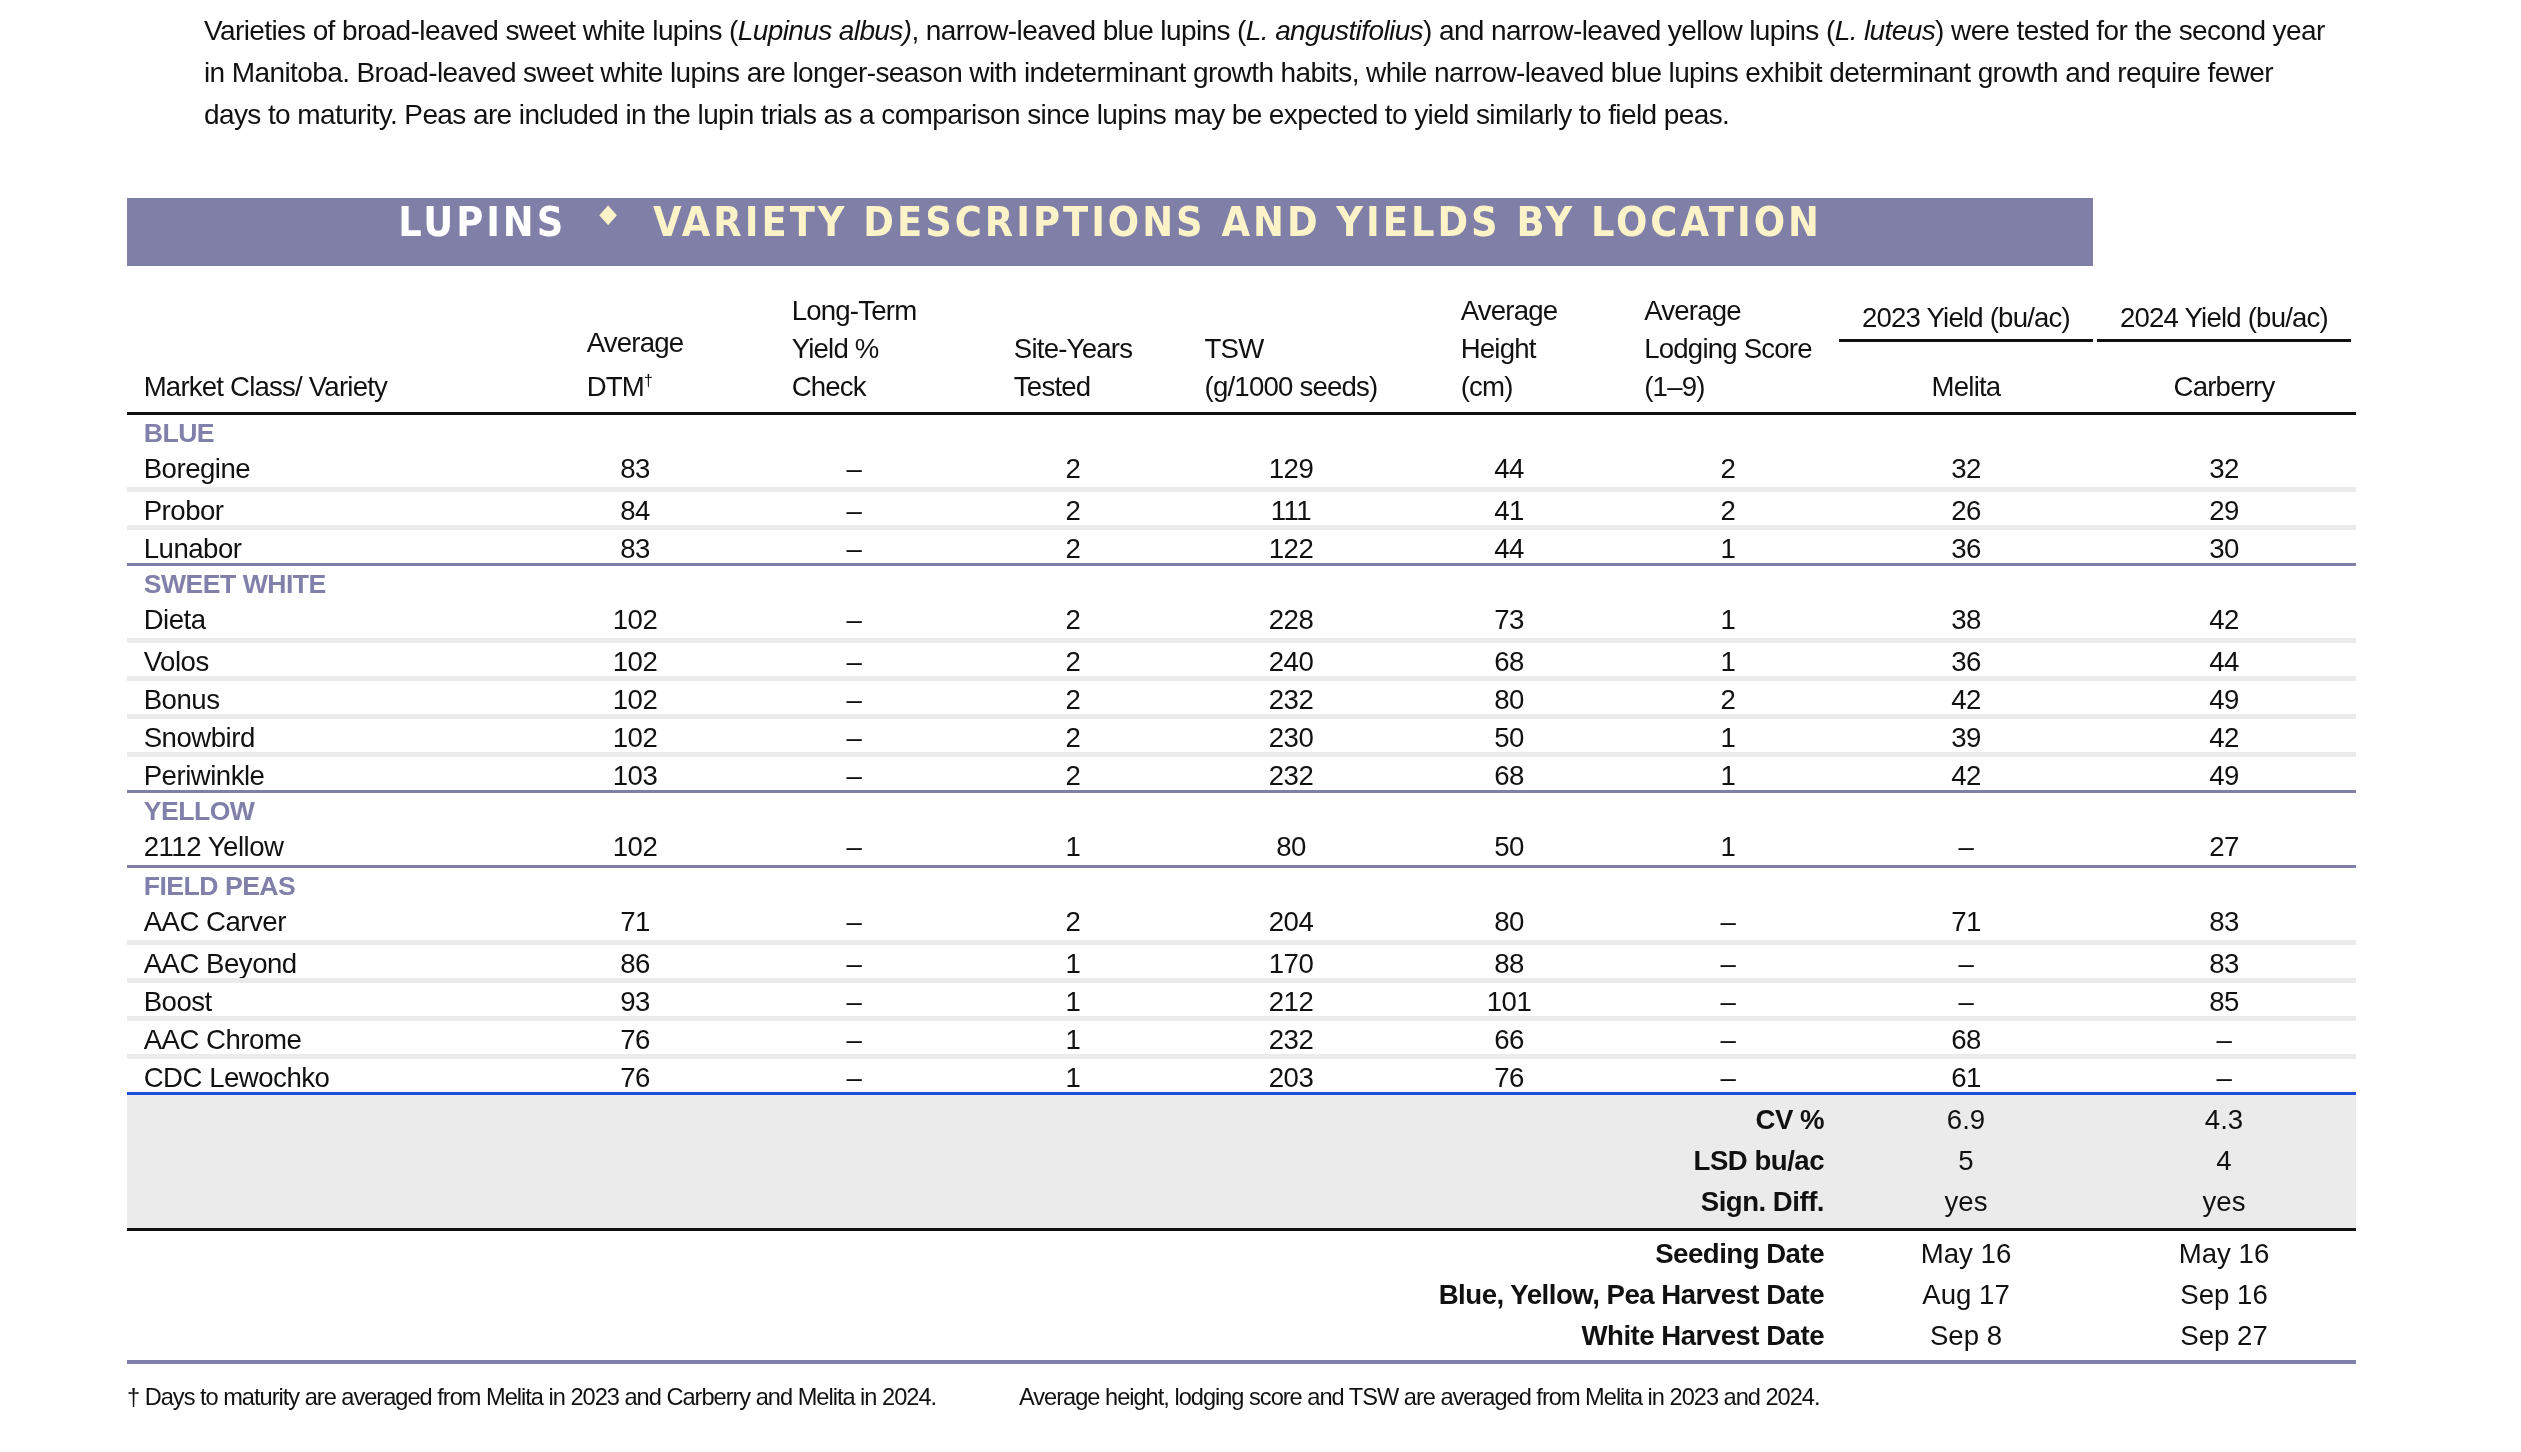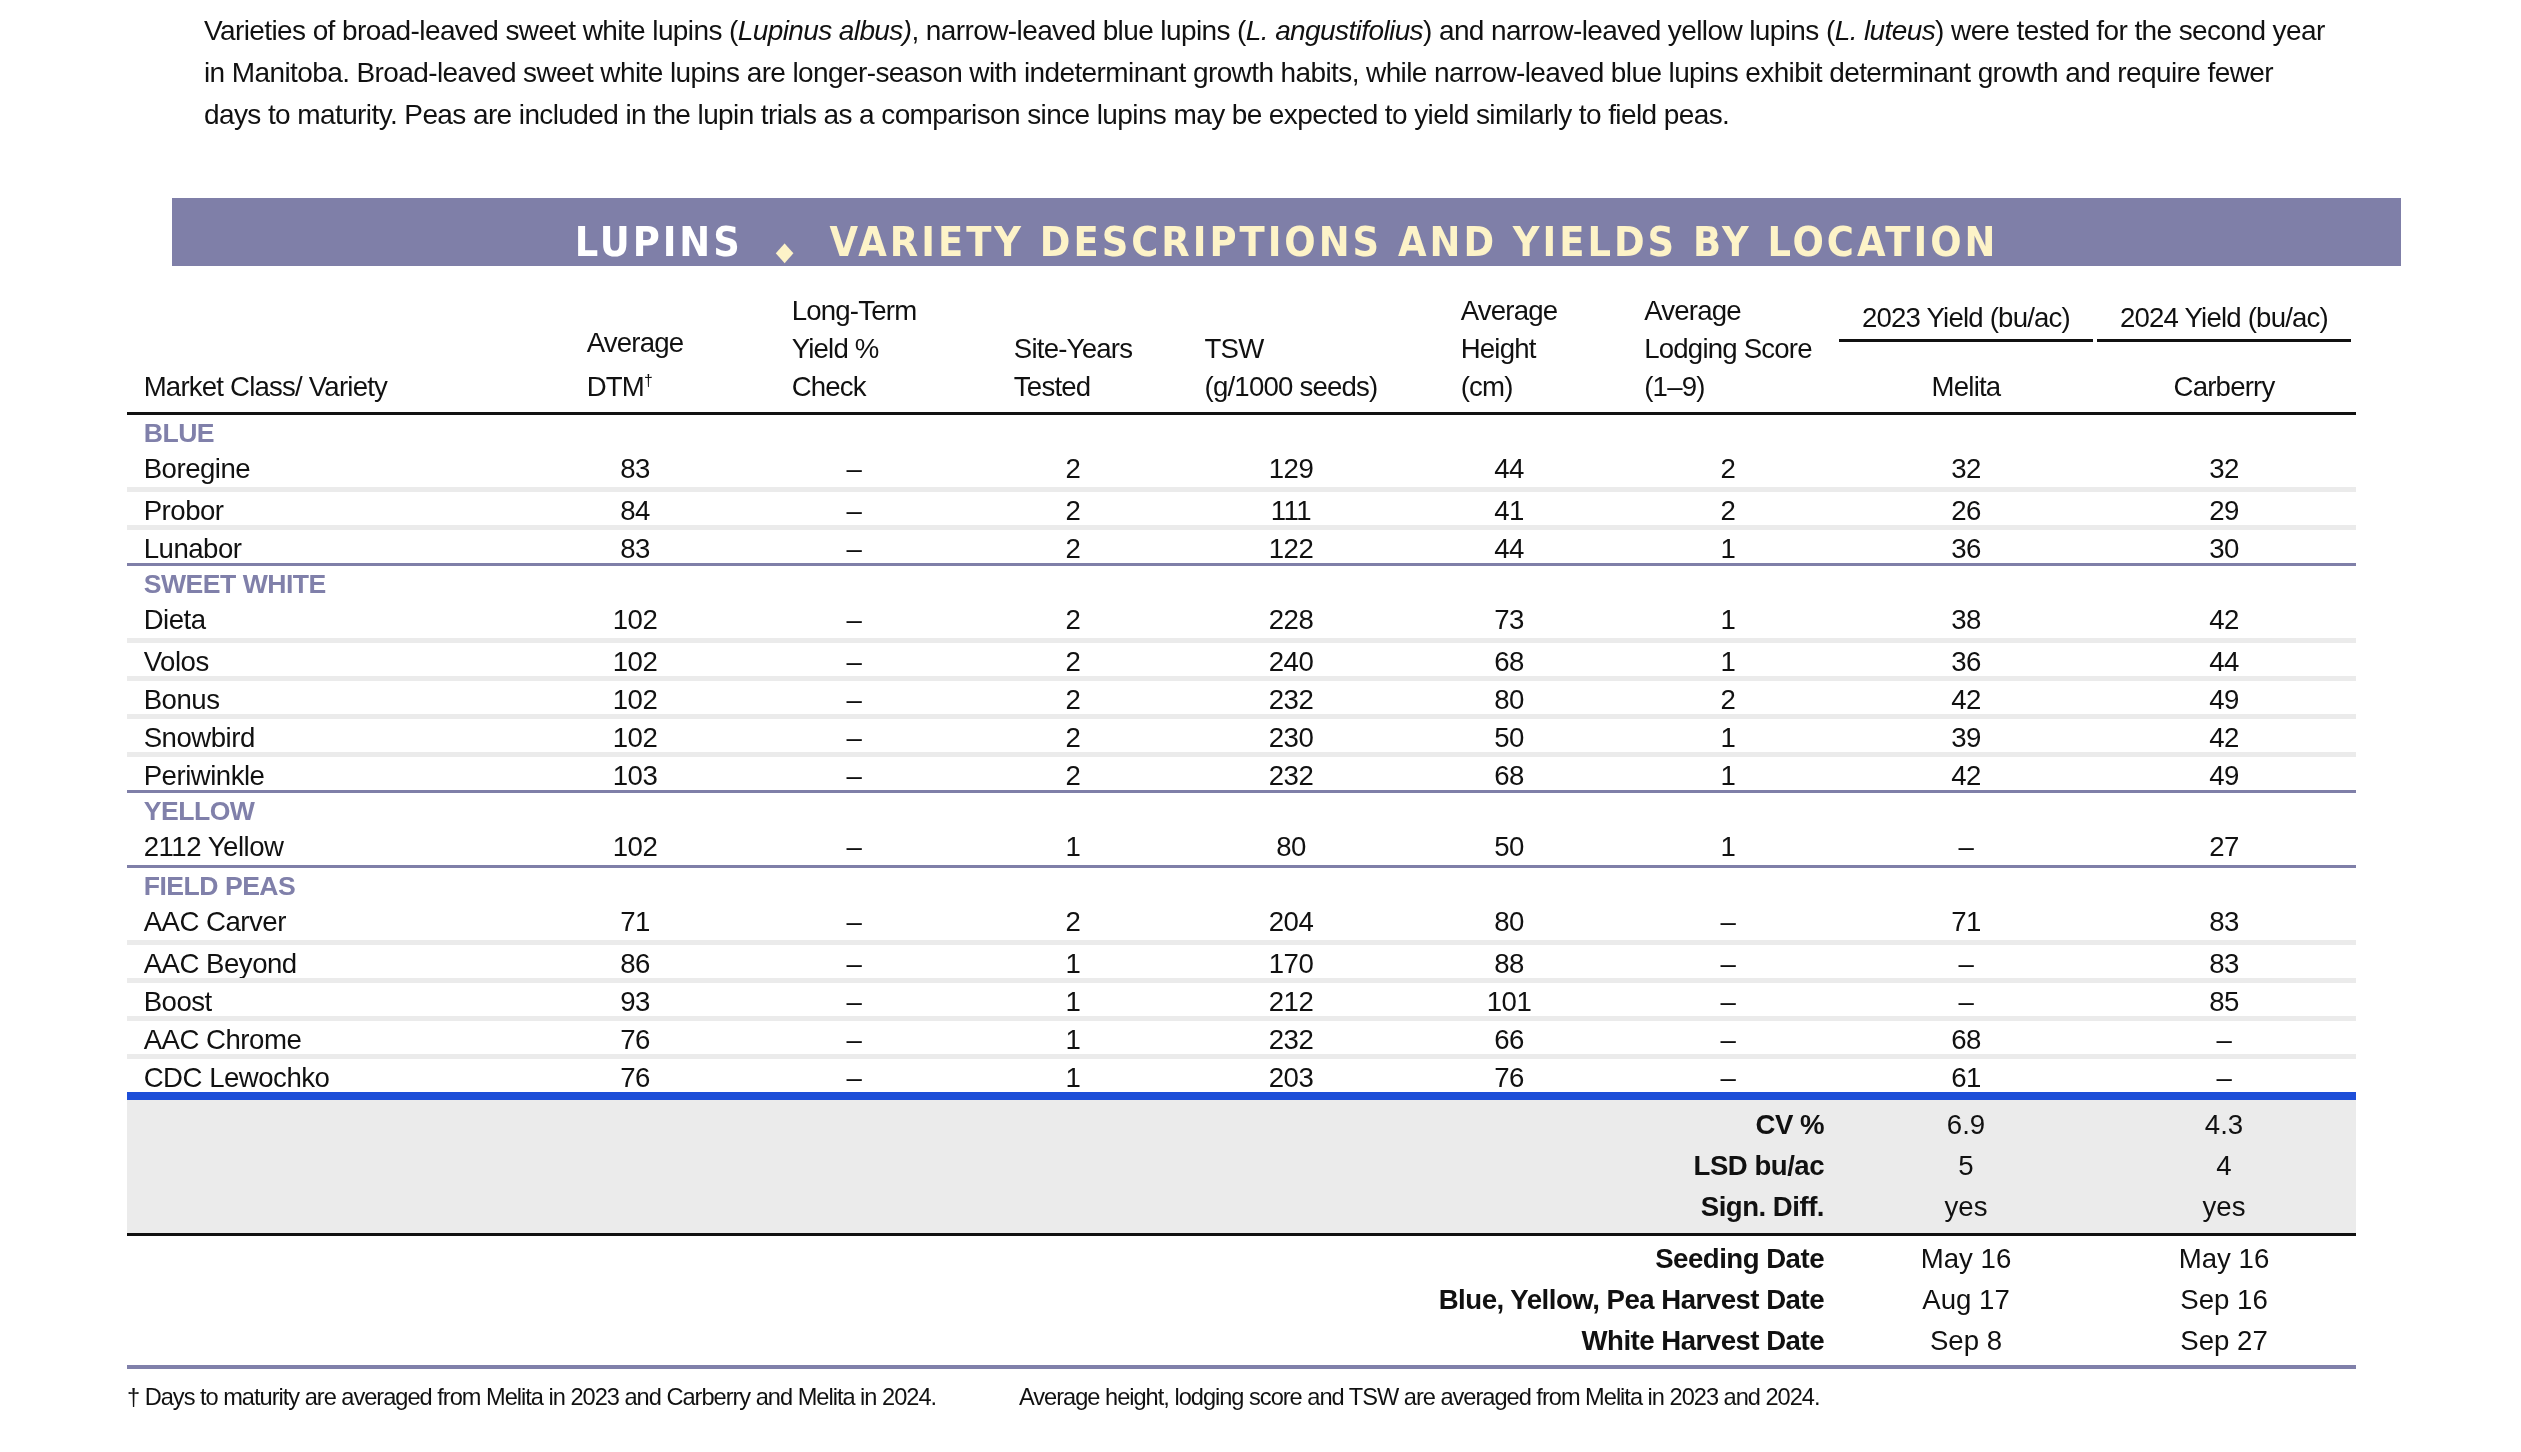--- a/index.html
+++ b/index.html
@@ -2,39 +2,39 @@
 <html><head>
 <meta charset="utf-8">
 <style>
   html, body { margin:0; padding:0; background:#ffffff; }
   body { width:2522px; height:1452px; position:relative; overflow:hidden;
          font-family:"Liberation Sans", sans-serif; color:#111; }
   .intro { position:absolute; left:204px; top:9.9px; width:2128px;
            font-size:28px; line-height:42px; letter-spacing:-0.6px; }
   .intro p { margin:0; }
   .intro i { font-style:italic; }
-  .banner { position:absolute; left:127px; top:198px; width:2229px; height:68px;
-            background:#7f7fa8; display:flex; align-items:flex-end; justify-content:center;
+  .banner { position:absolute; left:127px; top:198px; width:1966px; height:68px;
+            background:#7f7fa8; display:flex; align-items:flex-start; justify-content:center;
             font-family:"DejaVu Sans Condensed","DejaVu Sans", sans-serif; font-weight:bold;
-            font-size:41px; letter-spacing:3px;margin-left:45px; }
+            font-size:41px; letter-spacing:3px; }
   .banner .lead { color:#ffffff; }
   .banner .diamond { color:#fdf3c8; font-size:25.6px; margin:0 33px; }
   .banner .rest { color:#fdf3c8; }
 
   .table { position:absolute; left:127px; top:281px; width:2229px; }
   .hdr { position:relative; height:131px; border-bottom:3px solid #111; }
   .hcell { position:absolute; bottom:5.9px; font-size:27.6px; line-height:38px;
            letter-spacing:-0.8px; transform:translateX(-50%); white-space:nowrap; }
   .hcell.left { transform:none; text-align:left; }
   .hcell sup { font-size:15.8px; }
   .yieldgrp { position:absolute; top:17.7px; width:254px; transform:translateX(-50%);
               text-align:center; font-size:27.6px; line-height:38px; letter-spacing:-0.8px;
               border-bottom:3px solid #111; padding-bottom:2px; }
   .section { border-bottom:3px solid #7f7fa8; }
-  .section.last { border-bottom:8px solid #1d4ed8; }
+  .section.last { border-bottom:3px solid #1d4ed8; }
   .cat { height:33px; font-size:26.6px; font-weight:bold; color:#8080aa; padding-left:16.7px;
          line-height:37px; letter-spacing:-0.5px; }
   .row { position:relative; height:33px; border-top:5.9px solid #ebebeb; }
   .row.first { border-top:none; height:39px; }
   .cell { position:absolute; top:0; font-size:27.6px; line-height:37px; transform:translateX(-50%);
           white-space:nowrap; letter-spacing:-0.5px; }
   .cell.name { left:16.7px; transform:none; }
   .row.first .cell { top:2px; }
   .stats { background:#ebebeb; border-bottom:3px solid #111; padding:3.9px 0 5.9px; }
   .srow, .drow { position:relative; height:41px; }

